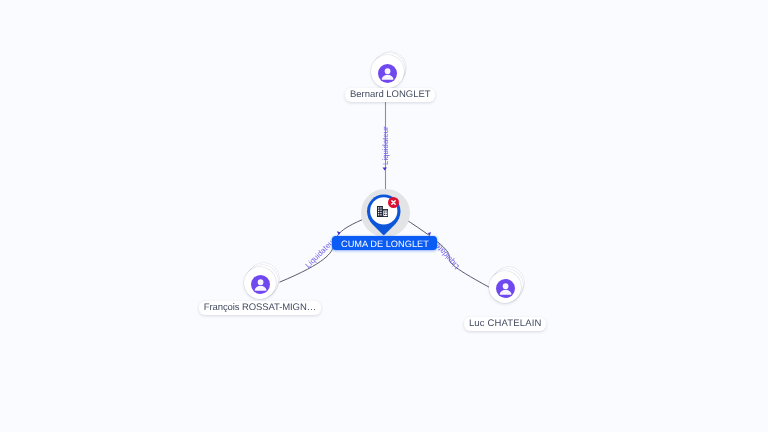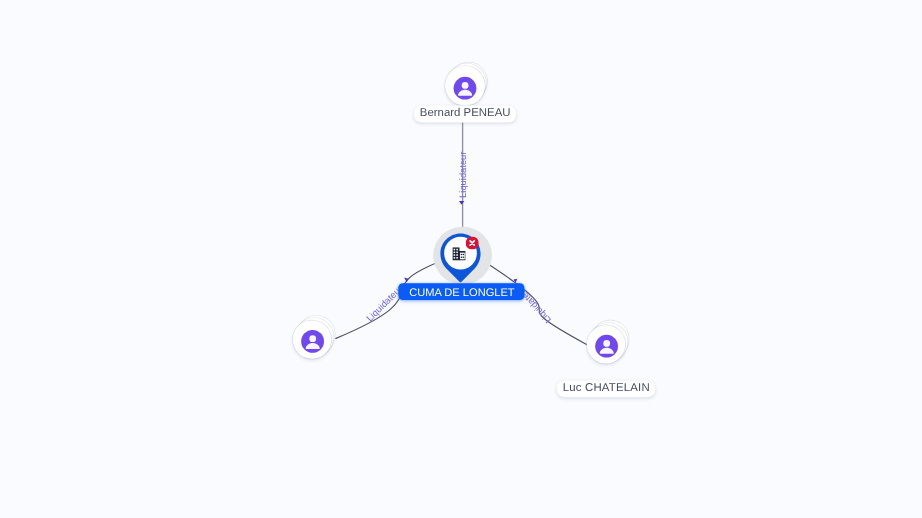--- a/index.html
+++ b/index.html
@@ -87,34 +87,37 @@
     <div class="disc">
       <div class="avatar">
         <svg width="19.2" height="19.2" viewBox="0 0 100 100" fill="#f7f5ff">
           <circle cx="50" cy="37.5" r="14.8"></circle>
           <path d="M50 56.5 C35 56.5 22 66 19.5 78 C19 80.5 20.5 82.5 23 82.5 H77 C79.5 82.5 81 80.5 80.5 78 C78 66 65 56.5 50 56.5 Z"></path>
         </svg>
       </div>
     </div>
   </div>
   <div class="node-label" style="left:345.1px; top:87.8px;">
-    <span>Bernard PENEAU</span>
+    <span>Bernard LONGLET</span>
   </div>
 
   <div class="person-node" style="left:244.1px; top:266.6px;">
     <div class="stack2"></div>
     <div class="stack1"></div>
     <div class="disc">
       <div class="avatar">
         <svg width="19.2" height="19.2" viewBox="0 0 100 100" fill="#f7f5ff">
           <circle cx="50" cy="37.5" r="14.8"></circle>
           <path d="M50 56.5 C35 56.5 22 66 19.5 78 C19 80.5 20.5 82.5 23 82.5 H77 C79.5 82.5 81 80.5 80.5 78 C78 66 65 56.5 50 56.5 Z"></path>
         </svg>
       </div>
     </div>
+  </div>
+  <div class="node-label" style="left:199px; top:301.2px; letter-spacing:-0.1px;">
+    <span>François ROSSAT-MIGN…</span>
   </div>
 
   <div class="person-node" style="left:489.1px; top:270.9px;">
     <div class="stack2"></div>
     <div class="stack1"></div>
     <div class="disc">
       <div class="avatar">
         <svg width="19.2" height="19.2" viewBox="0 0 100 100" fill="#f7f5ff">
           <circle cx="50" cy="37.5" r="14.8"></circle>
           <path d="M50 56.5 C35 56.5 22 66 19.5 78 C19 80.5 20.5 82.5 23 82.5 H77 C79.5 82.5 81 80.5 80.5 78 C78 66 65 56.5 50 56.5 Z"></path>

